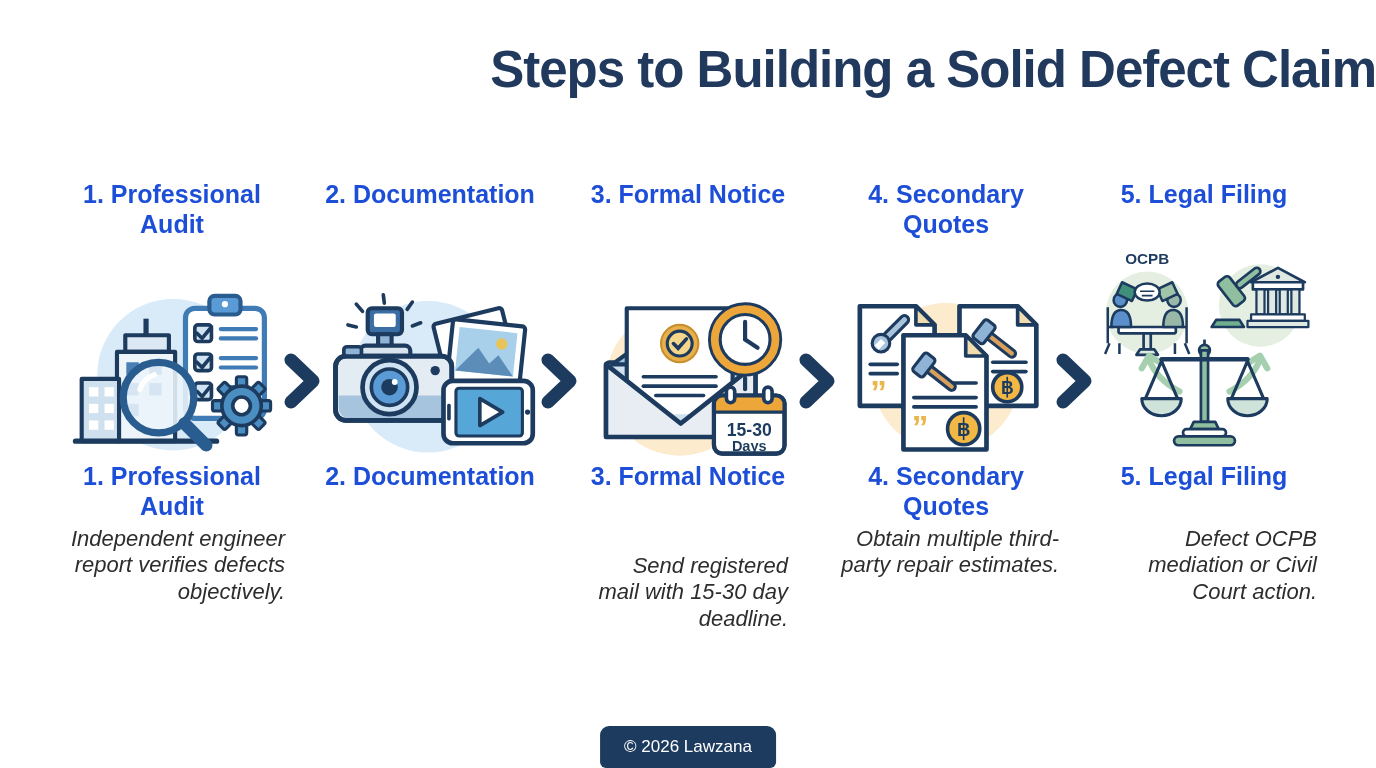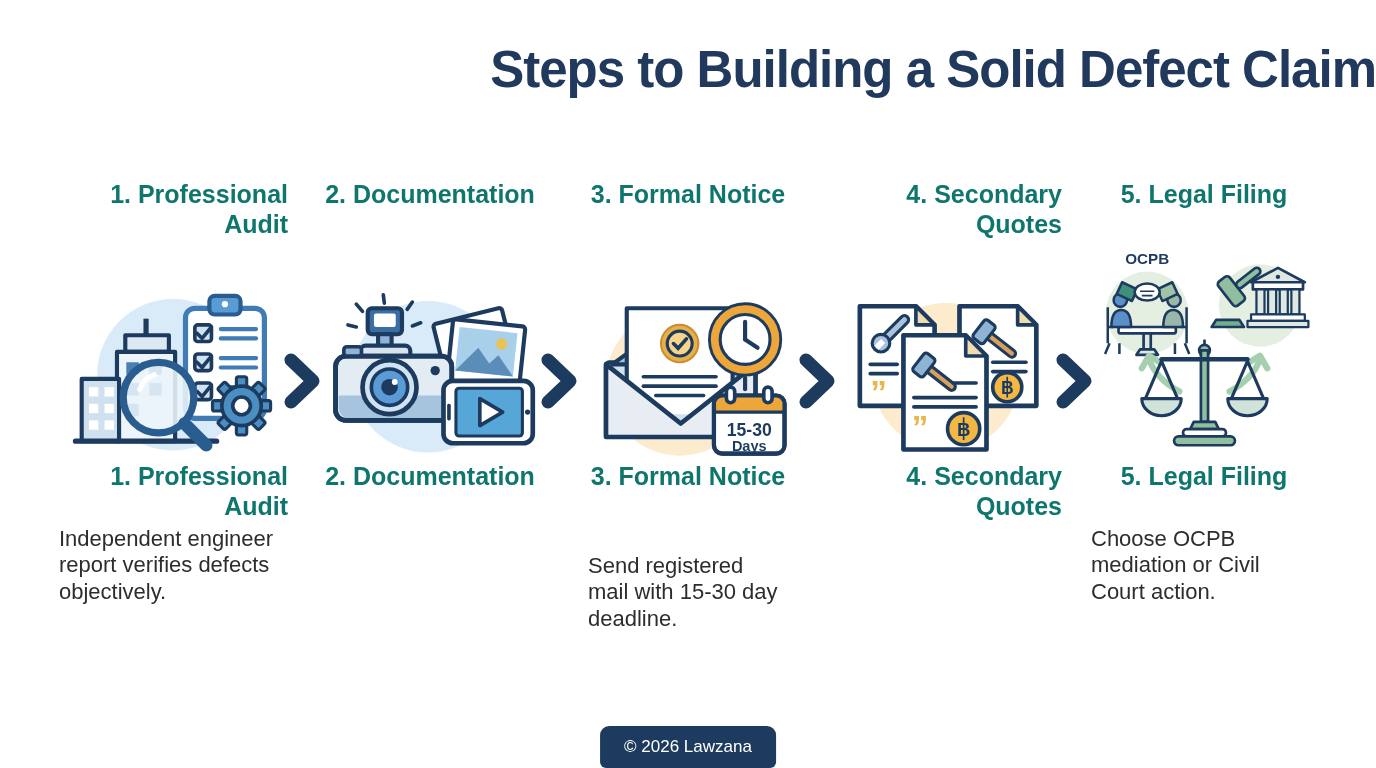--- a/index.html
+++ b/index.html
@@ -13,32 +13,32 @@
     color:#21395d; letter-spacing:-1px;
   }
   .steps-row {
     position:absolute; left:43px; top:180px; width:1290px;
     display:flex;
   }
   .step {
     width:258px; display:flex; flex-direction:column; align-items:center;
   }
   .step-header, .step-title {
-    font-size:25px; font-weight:bold; color:#0f766e;
-    text-align:right; line-height:1.18; max-width:232px;
+    font-size:25px; font-weight:bold; color:#1d4ed8;
+    text-align:center; line-height:1.18; max-width:232px;
   }
   .step-header { height:76px; }
   .step-title  { min-height:62px; }
   .icon-box {
     height:206px; display:flex; align-items:flex-end; justify-content:flex-start;
     padding-bottom:6px; box-sizing:border-box;
   }
   .step-desc {
-    font-size:22px; color:#2d2d2d; text-align:left; line-height:1.2;
-    max-width:226px; margin-top:2px;
+    font-size:22px; color:#2d2d2d; text-align:right; line-height:1.2;
+    max-width:226px; margin-top:2px;font-style:italic;
   }
   .step:nth-child(3) .step-desc { max-width:200px;margin-top:29px; }
   .arrow {
     position:absolute; top:352px; width:40px; height:58px;
   }
   .arrow-1 { left:282px; }
   .arrow-2 { left:539px; }
   .arrow-3 { left:797px; }
   .arrow-4 { left:1054px; }
   .footer-badge {
@@ -255,20 +255,21 @@
                 <line x1="74" y1="121" x2="134" y2="121"></line>
             </g>
             <text x="72" y="152" font-size="32" font-weight="bold" fill="#eab54b" stroke="none">”</text>
             <circle cx="122" cy="142" r="15.5" fill="#f3b843" stroke-width="3.5"></circle>
             <text x="122" y="149.5" font-size="18" font-weight="bold" fill="#1d3b5e" text-anchor="middle" stroke="none">B</text>
             <line x1="122" y1="131" x2="122" y2="153" stroke-width="1.6"></line>
           </g>
         </svg>
       </div>
       <div class="step-title">4. Secondary Quotes</div>
+      <div class="step-desc">Obtain multiple third-party repair estimates.</div>
     </div>
 
     <div class="step">
       <div class="step-header">5. Legal Filing</div>
       <div class="icon-box">
         <svg width="215" height="206" viewBox="0 0 240 230">
           <circle cx="56" cy="70" r="46" fill="#e4efe2"></circle>
           <circle cx="182" cy="62" r="46" fill="#e4efe2"></circle>
           <text x="56" y="16" text-anchor="middle" font-size="17" font-weight="bold" fill="#1d3b5e">OCPB</text>
           <g stroke="#1d3b5e" stroke-width="3" stroke-linejoin="round">
@@ -325,21 +326,21 @@
             <path d="M50,166 a22,19 0 0 0 44,0 z" fill="#cfe3da" stroke-width="3.5"></path>
             <path d="M168,124 L150,166 M168,124 L186,166" stroke-width="3.5" fill="none"></path>
             <path d="M146,166 a22,19 0 0 0 44,0 z" fill="#cfe3da" stroke-width="3.5"></path>
             <path d="M108,192 h24 l4,8 h-32 z" fill="#8fbf9f" stroke-width="3"></path>
             <rect x="96" y="200" width="48" height="8" rx="4" fill="#ffffff" stroke-width="3"></rect>
             <rect x="86" y="208" width="68" height="10" rx="5" fill="#8fbf9f" stroke-width="3"></rect>
           </g>
         </svg>
       </div>
       <div class="step-title">5. Legal Filing</div>
-      <div class="step-desc">Choose OCPB mediation or Civil Court action.</div>
+      <div class="step-desc">Defect OCPB mediation or Civil Court action.</div>
     </div>
 
   </div>
 
   <svg class="arrow arrow-1" viewBox="0 0 40 58">
     <polyline points="9,8 31,29 9,50" fill="none" stroke="#1d3b5e" stroke-width="13" stroke-linecap="round" stroke-linejoin="round"></polyline>
   </svg>
   <svg class="arrow arrow-2" viewBox="0 0 40 58">
     <polyline points="9,8 31,29 9,50" fill="none" stroke="#1d3b5e" stroke-width="13" stroke-linecap="round" stroke-linejoin="round"></polyline>
   </svg>

